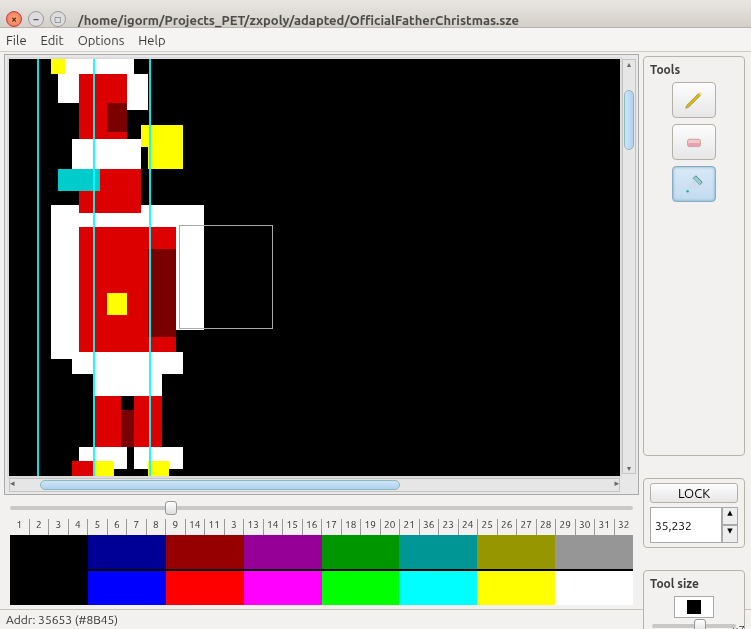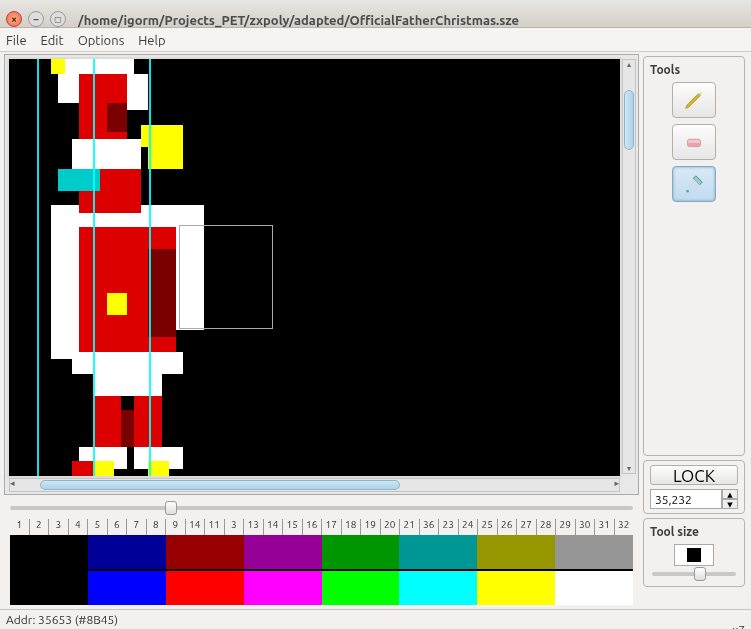--- a/index.html
+++ b/index.html
@@ -16,21 +16,21 @@
 .winbtn.max::before{content:"▢"; color:#555; font-size:8px;}
 .titlebar .title { margin-left: 6px; }
 
 
 .menubar { height: 24px; background: #f5f4f2; border-bottom: 1px solid #d0ccc4; display: flex; align-items: center; padding: 0 6px; font-size: 13px; color:#3c3c3c; }
 .menubar span { margin-right: 14px; cursor: default; }
 
 
 .workarea { display: flex; height: calc(100% - 28px - 24px - 20px); }
 .leftcol { flex: 1; display:flex; flex-direction:column; padding:2px 2px 4px 4px; min-width:0;}
-.rightcol { width: 110px; display:flex; flex-direction:column; padding:4px 6px 4px 2px; gap:4px; }
+.rightcol { width: 110px; display:flex; flex-direction:column; padding:4px 6px 4px 2px; gap:22px; }
 
 
 .canvaswrap { position:relative; flex:1; border:1px solid #aaa; background:#e8e8e8; display:flex; min-height:0;}
 .canvas { flex:1; background:#000; position:relative; overflow:hidden; margin:4px 18px 18px 4px; outline:2px solid #dcdcdc;}
 
 .vscroll { position:absolute; right:2px; top:4px; bottom:20px; width:14px; background:#e6e6e6; border:1px solid #c4c4c4; }
 .vscroll::before{content:"▴"; position:absolute; top:0; left:0; right:0; text-align:center; font-size:8px; color:#666;}
 .vscroll::after{content:"▾"; position:absolute; bottom:0; left:0; right:0; text-align:center; font-size:8px; color:#666;}
 .vthumb { position:absolute; left:1px; right:1px; top:30px; height:60px; background:linear-gradient(90deg,#cfe5f6,#aed1ef); border:1px solid #8bb; border-radius:6px;}
 .hscroll { position:absolute; left:4px; right:18px; bottom:2px; height:14px; background:#e6e6e6; border:1px solid #c4c4c4;}
@@ -62,23 +62,23 @@
 .palrow div { flex:1; }
 .palrow .dim { filter: brightness(.78); }
 
 
 .panel { border:1px solid #b8b4ac; border-radius:4px; padding:6px 6px; background:#f2f1f0;}
 .panel .ptitle { font-size:12px; font-weight:bold; color:#3c3c3c; margin-bottom:6px;}
 .toolbtn { width:44px; height:36px; display:flex; align-items:center; justify-content:center; background:linear-gradient(#fdfdfd,#e6e6e6); border:1px solid #b4b0a8; border-radius:4px; margin:0 auto 6px; }
 .toolbtn.active { background:linear-gradient(#d9e9f7,#c2dbf0); border-color:#88aac8; box-shadow: inset 0 0 3px #6aa;}
 .toolbtn svg { width:22px; height:22px; }
 
-.lockbtn { width:100%; height:20px; font-size:17px; background:linear-gradient(#fdfdfd,#e6e6e6); border:1px solid #b4b0a8; border-radius:3px; margin-bottom:4px;}
+.lockbtn { width:100%; height:20px; font-size:13px; background:linear-gradient(#fdfdfd,#e6e6e6); border:1px solid #b4b0a8; border-radius:3px; margin-bottom:4px;}
 .spinner { display:flex; }
-.spinner input { flex:1; width:60px; height:20px; font-size:12px; padding:0 4px; border:1px solid #aaa; background:#fff;}
+.spinner input { flex:1; width:60px; height:36px; font-size:12px; padding:0 4px; border:1px solid #aaa; background:#fff;}
 .spinner .arrows { width:16px; display:flex; flex-direction:column; }
 .spinner .arrows div { flex:1; font-size:7px; text-align:center; border:1px solid #aaa; background:#eee; line-height:8px;}
 
 .toolsize .swatch { width:40px; height:22px; background:#fff; border:1px solid #aaa; margin:2px auto 6px; display:flex; align-items:center; justify-content:center;}
 .toolsize .swatch div { width:14px; height:14px; background:#000;}
 .toolsize .tslider { height:4px; background:#c8c8c8; border-radius:2px; position:relative; margin:4px 2px;}
 .toolsize .tslider .tthumb { position:absolute; top:-5px; left:42px; width:12px; height:14px; background:linear-gradient(#fff,#ddd); border:1px solid #999; border-radius:3px;}
 
 
 .statusbar { height:20px; background:#f2f1f0; border-top:1px solid #c8c4bc; display:flex; align-items:center; font-size:12px; padding:0 6px; color:#333;}

